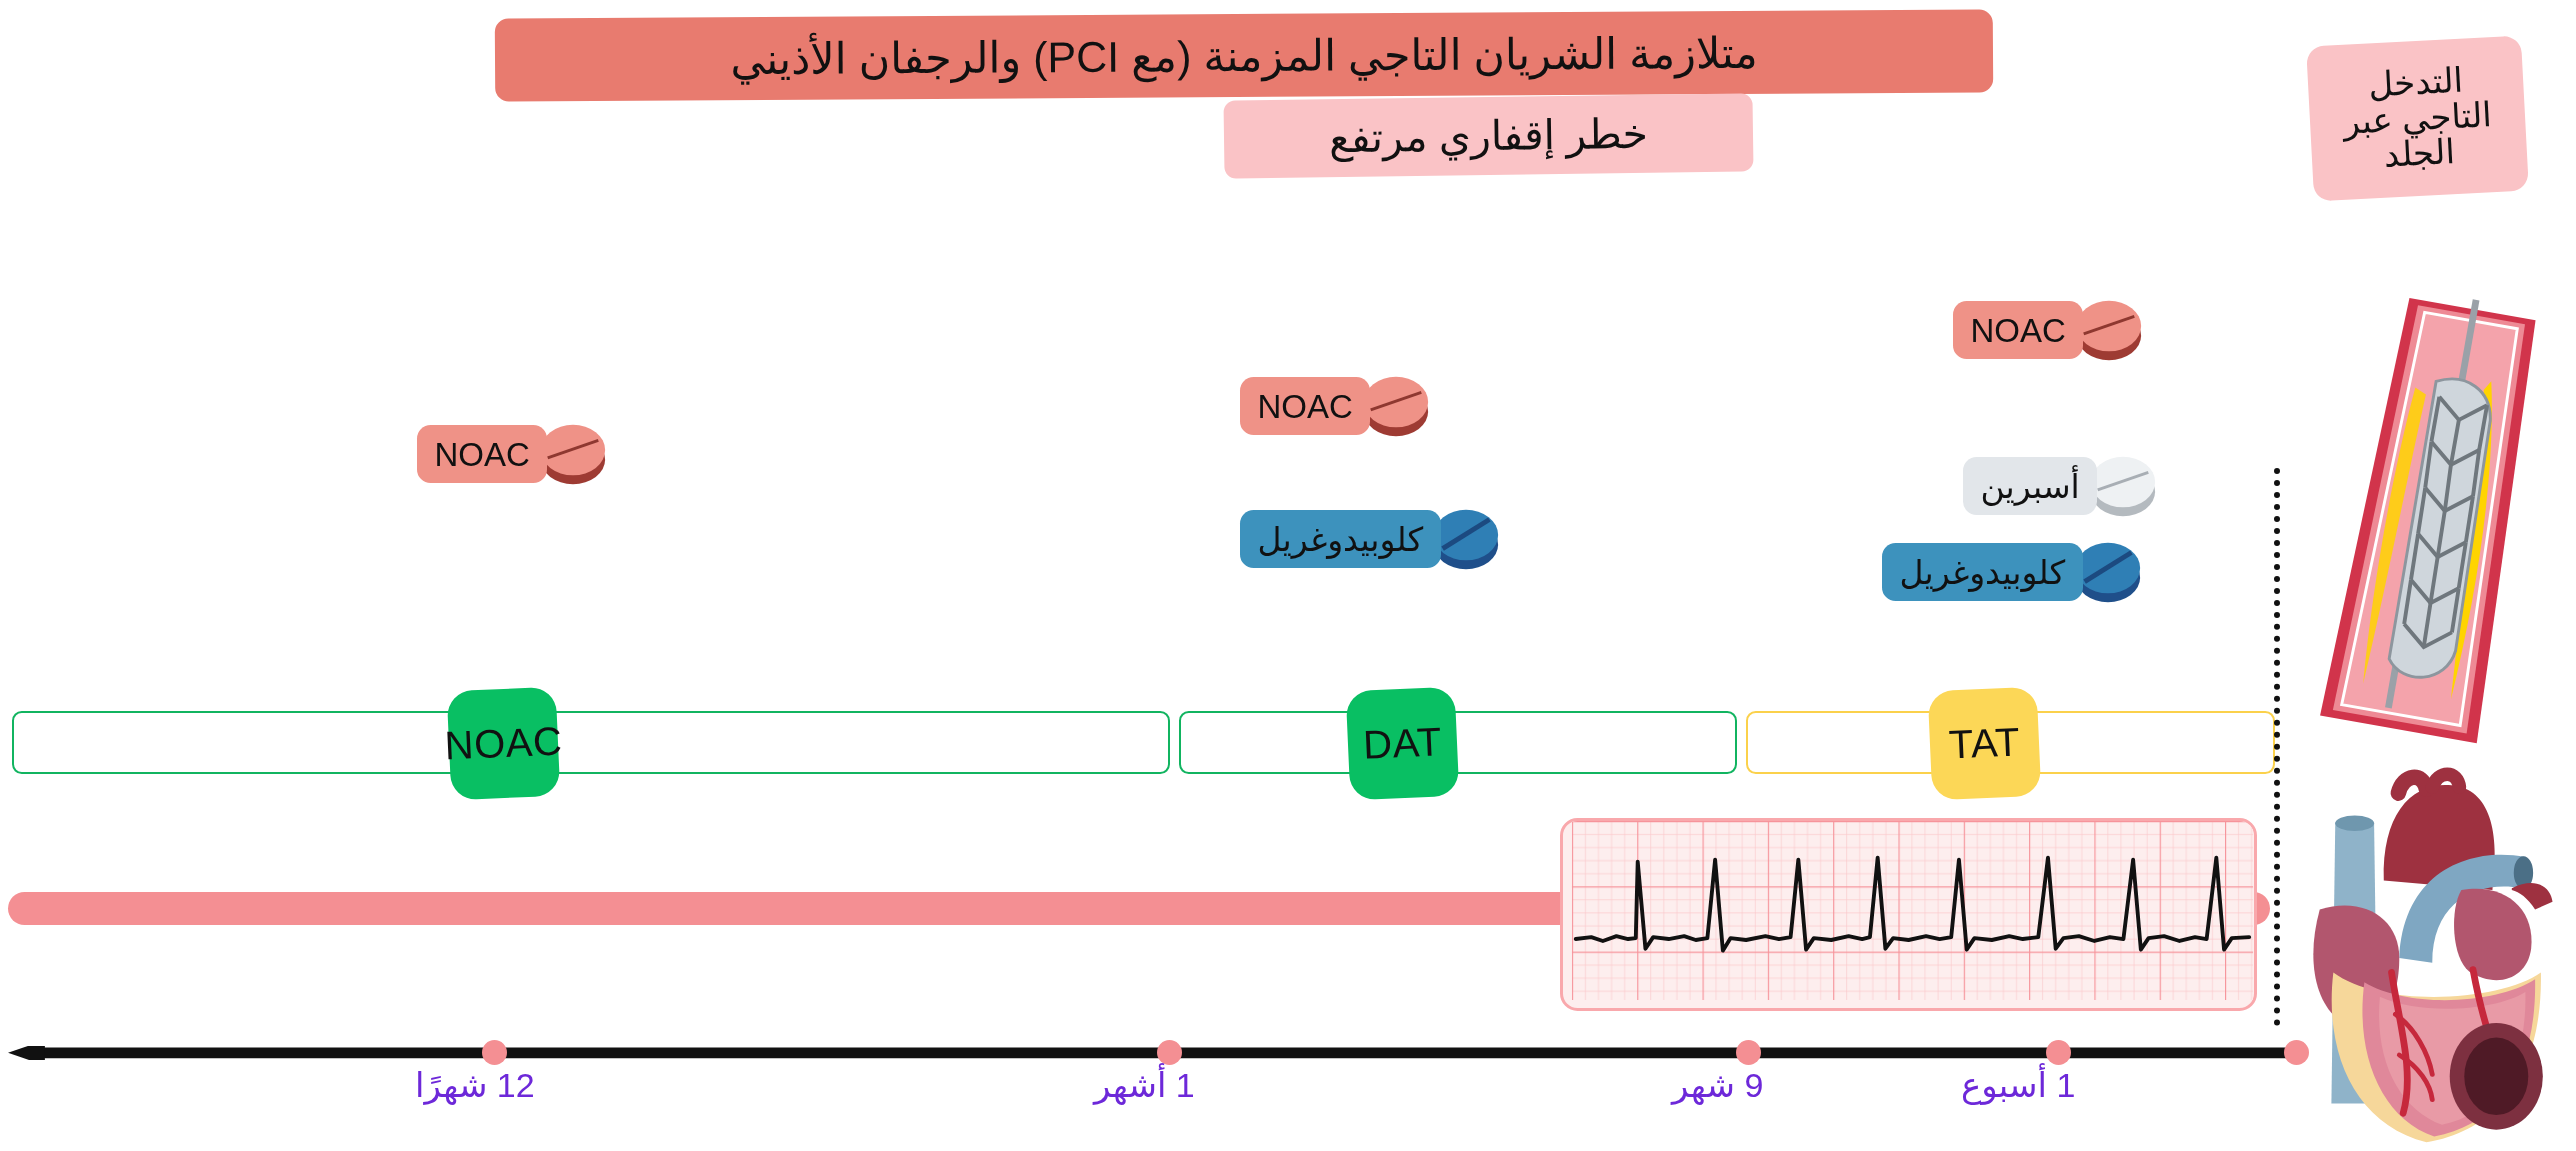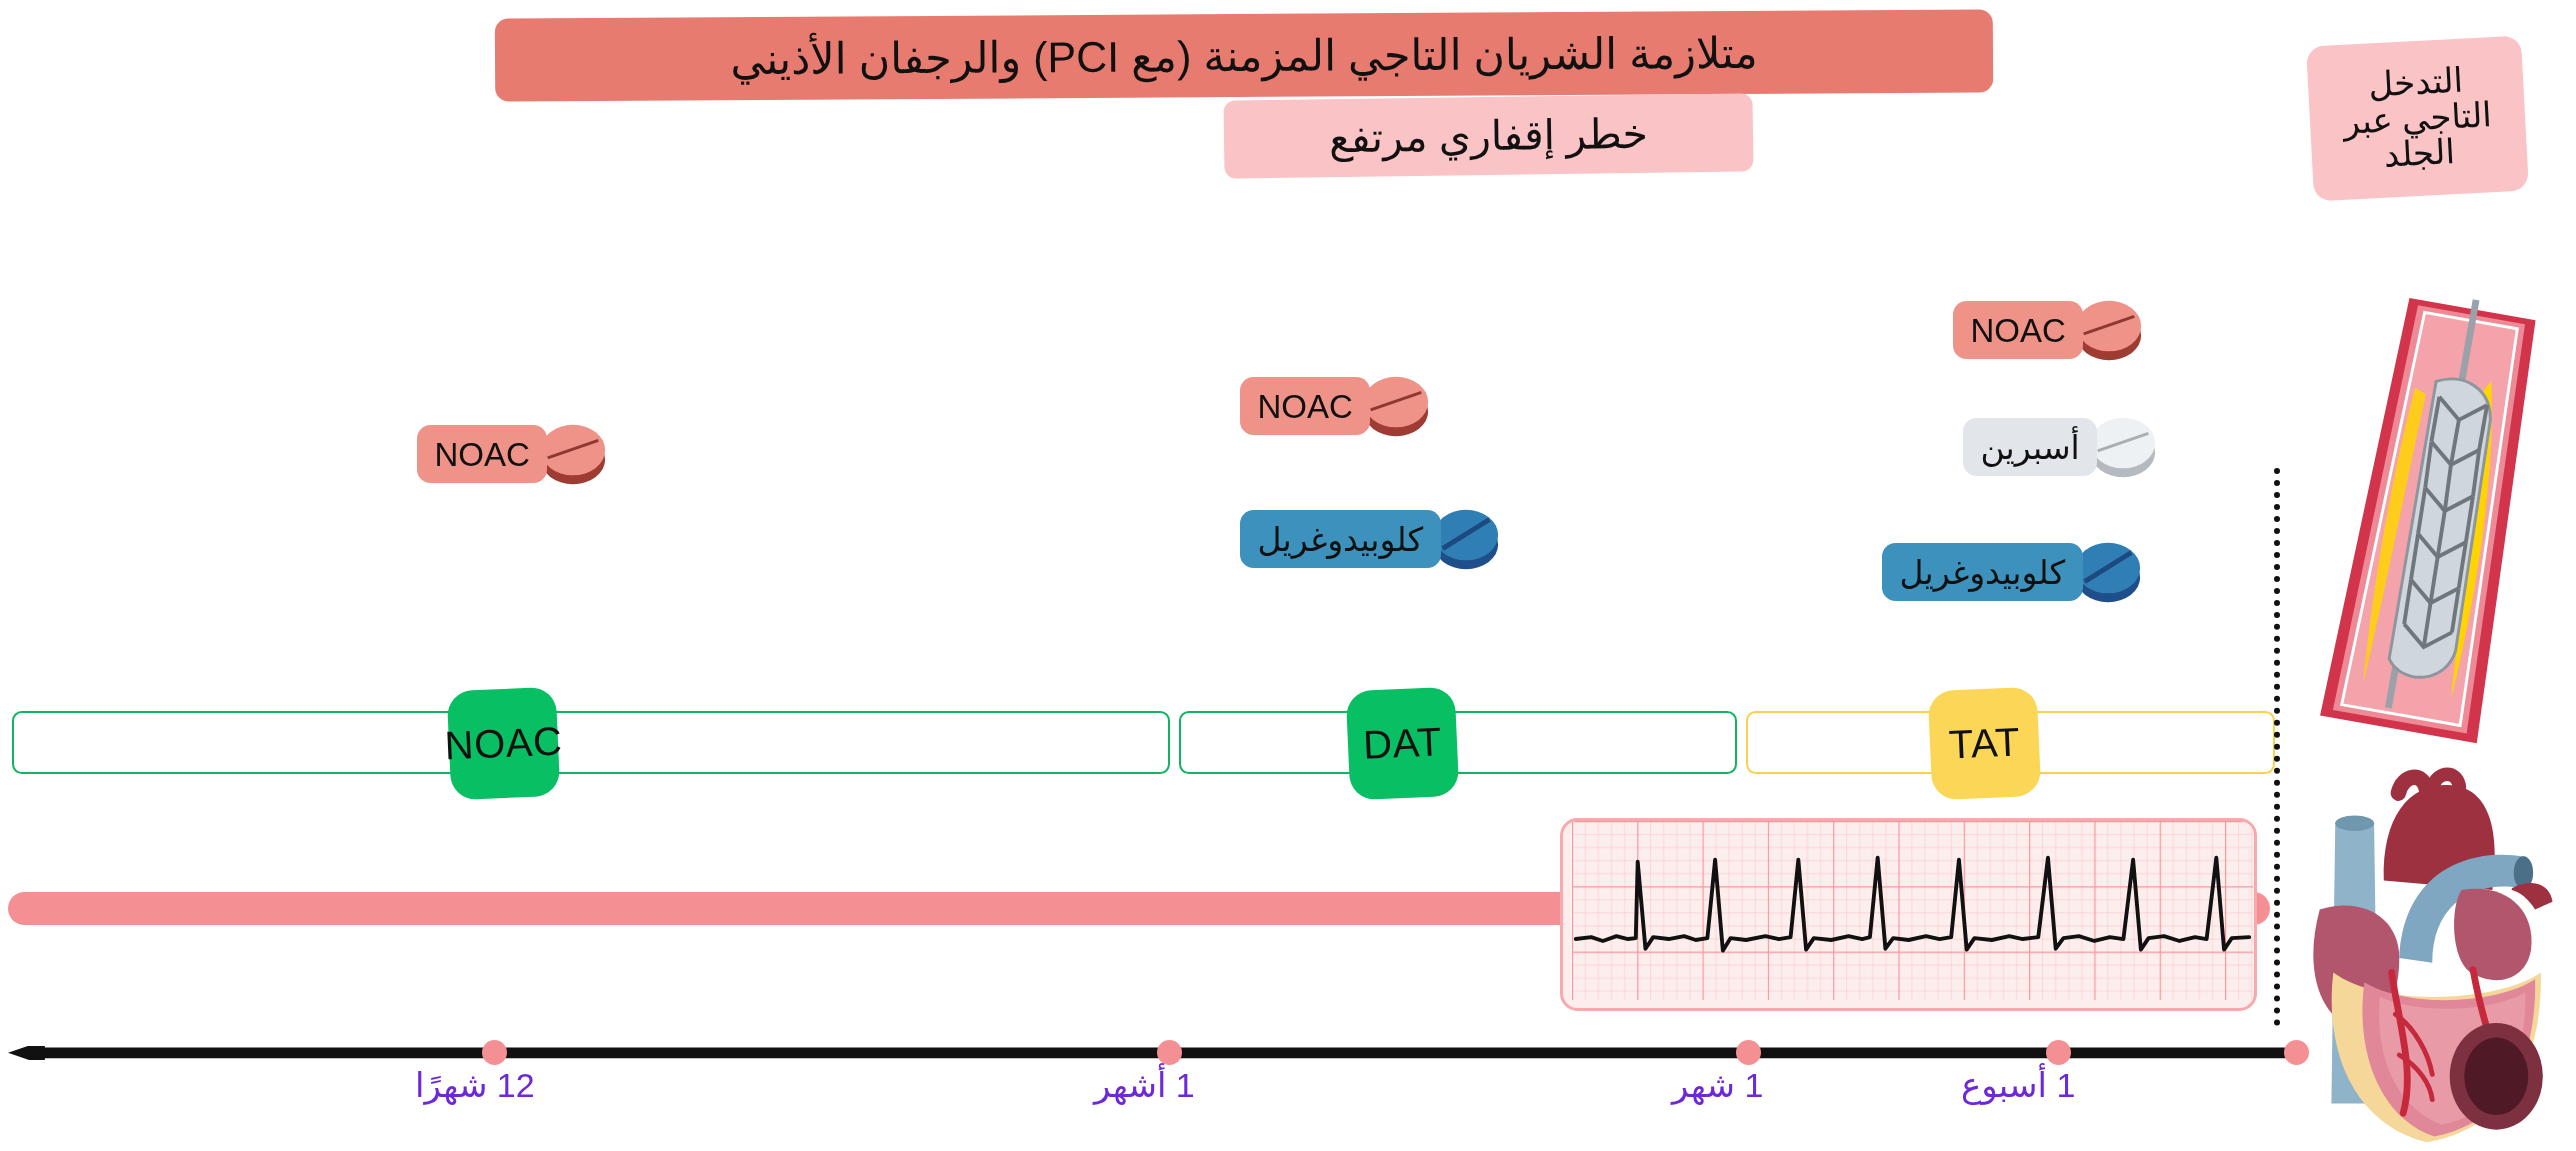--- a/index.html
+++ b/index.html
@@ -228,21 +228,21 @@
   </div>
   <div class="pillwrap">
     <svg width="78" height="74" viewBox="0 0 80 76">
       <ellipse cx="40" cy="46" rx="33" ry="25" fill="#9e3b33"></ellipse>
       <ellipse cx="40" cy="36" rx="33" ry="26" fill="#ef9287"></ellipse>
       <line x1="14" y1="44" x2="66" y2="26" stroke="#8e3830" stroke-width="3"></line>
     </svg>
   </div>
 </div>
 
-<div class="abs med" style="left:1963px;top:408px;flex-direction:row-reverse;">
+<div class="abs med" style="left:1963px;top:447px;flex-direction:row-reverse;">
   <div class="chip chip-asp">
     <span>أسبرين</span>
   </div>
   <div class="pillwrap">
     <svg width="78" height="74" viewBox="0 0 80 76">
       <ellipse cx="40" cy="46" rx="33" ry="25" fill="#b4babf"></ellipse>
       <ellipse cx="40" cy="36" rx="33" ry="26" fill="#eef1f3"></ellipse>
       <line x1="14" y1="44" x2="66" y2="26" stroke="#a8aeb4" stroke-width="3"></line>
     </svg>
   </div>
@@ -310,15 +310,15 @@
 </svg>
 
 <div class="tick-dot" style="left:482px;"></div>
 <div class="tick-dot" style="left:1157px;"></div>
 <div class="tick-dot" style="left:1736px;"></div>
 <div class="tick-dot" style="left:2046px;"></div>
 <div class="tick-dot" style="left:2284px;"></div>
 
 <div class="tick-label" style="left:415px;">12 شهرًا</div>
 <div class="tick-label" style="left:1094px;">1 أشهر</div>
-<div class="tick-label" style="left:1672px;">1 شهر</div>
+<div class="tick-label" style="left:1672px;">9 شهر</div>
 <div class="tick-label" style="left:1961px;">1 أسبوع</div>
 
 
 </body></html>

